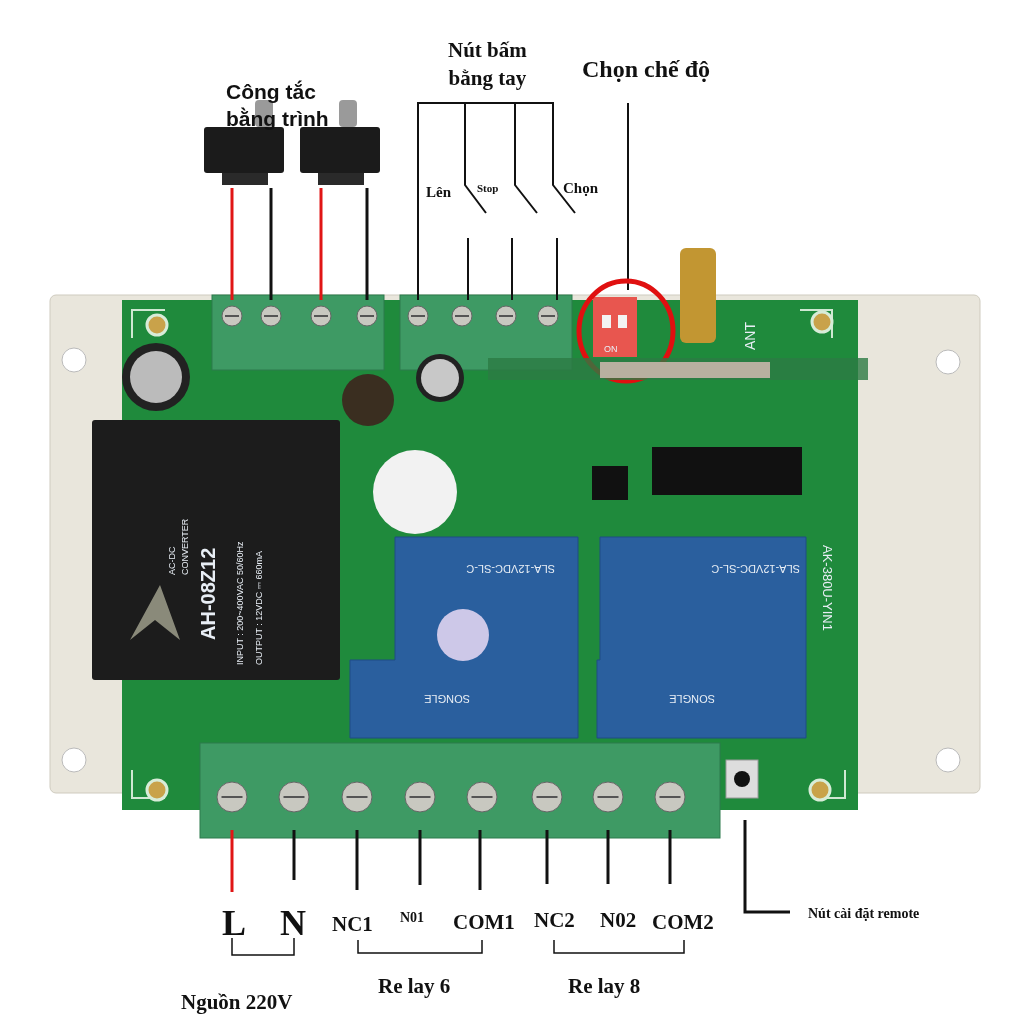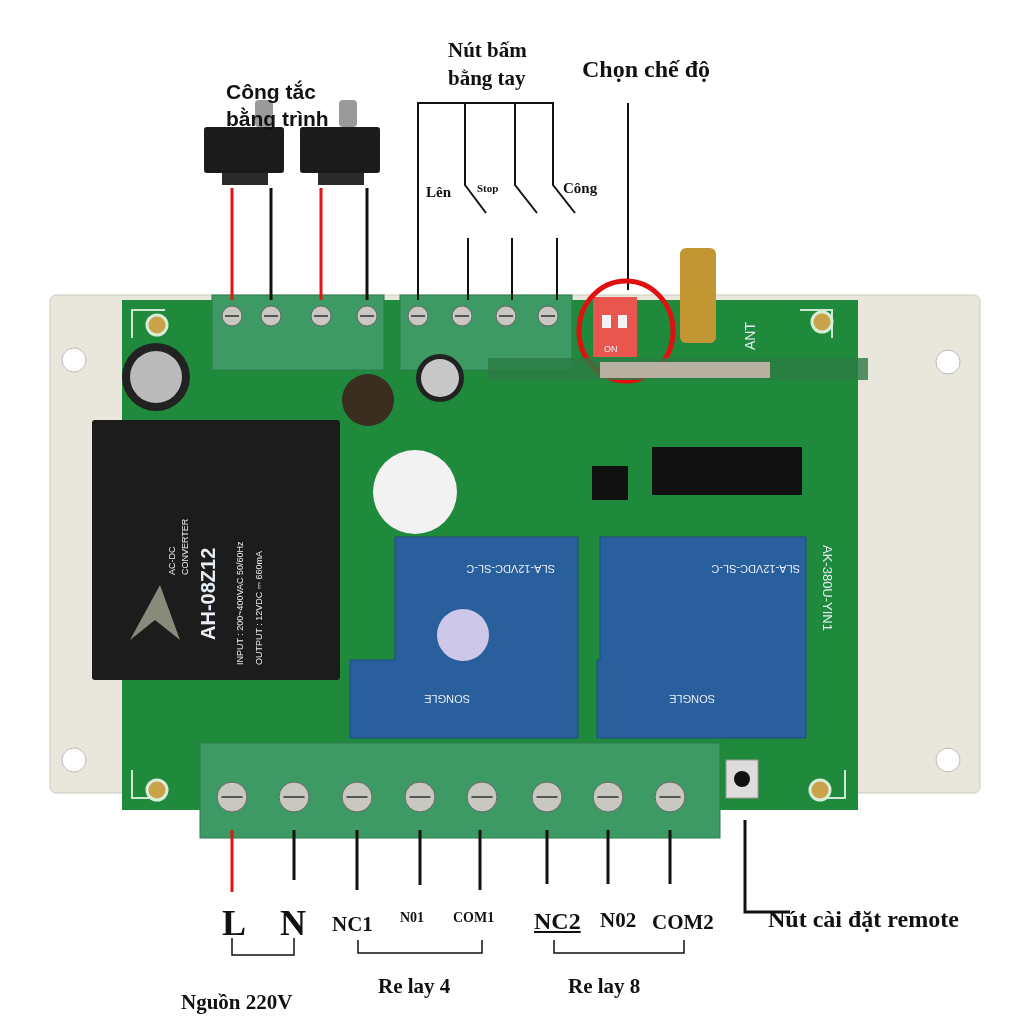--- a/index.html
+++ b/index.html
@@ -162,33 +162,33 @@
   <text class="tiny" x="0" y="0" font-size="11" transform="translate(555 565) rotate(180)">SLA-12VDC-SL-C</text>
   <text class="tiny" x="0" y="0" font-size="11" transform="translate(800 565) rotate(180)">SLA-12VDC-SL-C</text>
   <text class="tiny" x="0" y="0" font-size="11" font-family="Liberation Serif" transform="translate(470 695) rotate(180)">SONGLE</text>
   <text class="tiny" x="0" y="0" font-size="11" font-family="Liberation Serif" transform="translate(715 695) rotate(180)">SONGLE</text>
 </svg>
 
 <div class="lbl sans" style="left:226px;top:38px;font-size:21px;line-height:27px;">
   <div>Công tắc</div>
   <div>bằng trình</div>
 </div>
-<div class="lbl serif" style="left:448px;top:36px;font-size:21px;line-height:28px;text-align:left;">
+<div class="lbl serif" style="left:448px;top:36px;font-size:21px;line-height:28px;text-align:center;">
   <div>Nút bấm</div>
   <div>bằng tay</div>
 </div>
 <div class="lbl serif" style="left:582px;top:56px;font-size:24px;font-family:Liberation Serif, serif;">Chọn chế độ</div>
 <div class="lbl serif" style="left:426px;top:184px;font-size:15px;">Lên</div>
 <div class="lbl serif" style="left:477px;top:182px;font-size:11px;">Stop</div>
-<div class="lbl serif" style="left:563px;top:180px;font-size:15px;">Công</div>
+<div class="lbl serif" style="left:563px;top:180px;font-size:15px;">Chọn</div>
 
 <div class="lbl serif" style="left:222px;top:902px;font-size:36px;">L</div>
 <div class="lbl serif" style="left:280px;top:902px;font-size:36px;">N</div>
 <div class="lbl serif" style="left:332px;top:912px;font-size:21px;">NC1</div>
 <div class="lbl serif" style="left:400px;top:910px;font-size:14px;">N01</div>
-<div class="lbl serif" style="left:453px;top:910px;font-size:14px;text-align:center;">COM1</div>
-<div class="lbl serif" style="left:534px;top:908px;font-size:24px;text-decoration:underline;">NC2</div>
+<div class="lbl serif" style="left:453px;top:910px;font-size:21px;text-align:center;">COM1</div>
+<div class="lbl serif" style="left:534px;top:908px;font-size:21px;">NC2</div>
 <div class="lbl serif" style="left:600px;top:908px;font-size:21px;">N02</div>
 <div class="lbl serif" style="left:652px;top:910px;font-size:21px;">COM2</div>
-<div class="lbl serif" style="left:768px;top:906px;font-size:24px;">Nút cài đặt remote</div>
+<div class="lbl serif" style="left:808px;top:906px;font-size:14px;">Nút cài đặt remote</div>
 <div class="lbl serif" style="left:181px;top:974px;font-size:21px;margin-top:16px;">Nguồn 220V</div>
-<div class="lbl serif" style="left:378px;top:974px;font-size:21px;">Re lay 4</div>
+<div class="lbl serif" style="left:378px;top:974px;font-size:21px;">Re lay 6</div>
 <div class="lbl serif" style="left:568px;top:974px;font-size:21px;">Re lay 8</div>
 
 </body></html>

